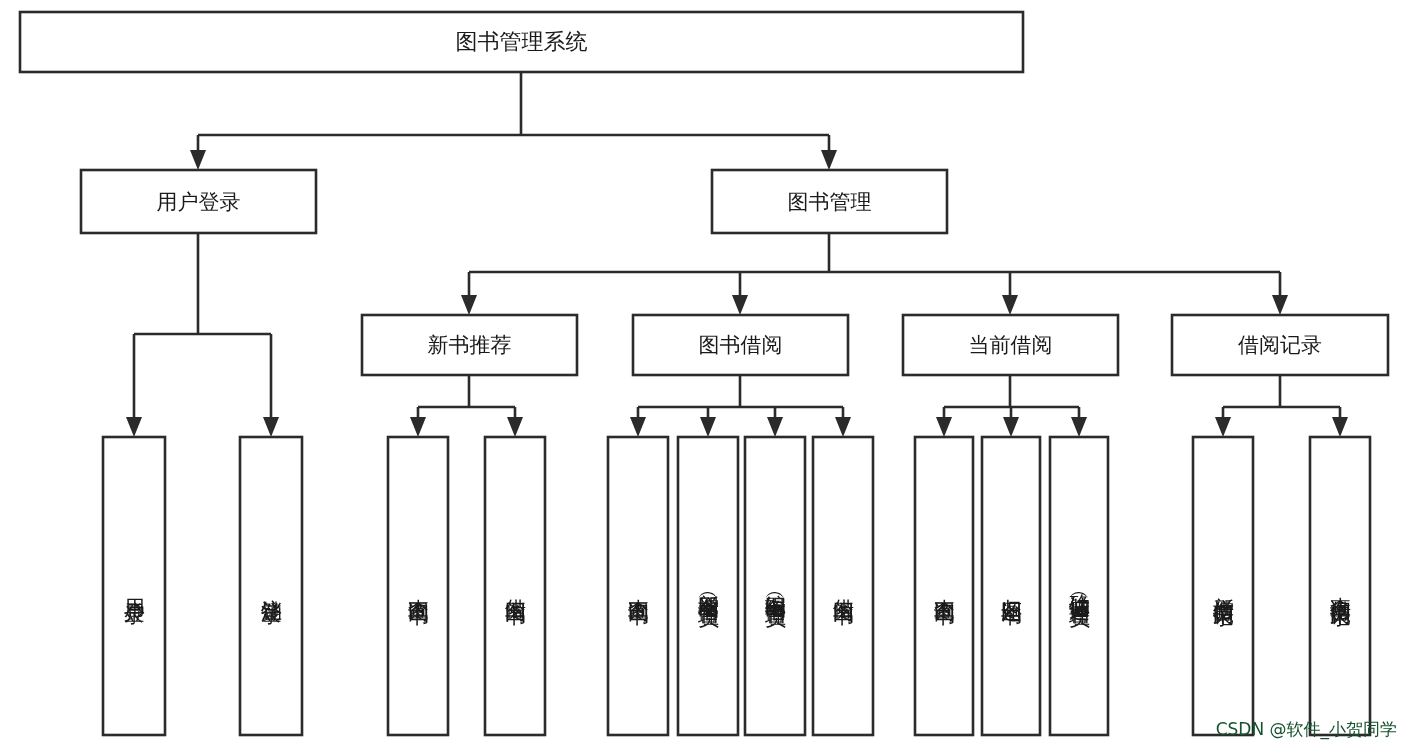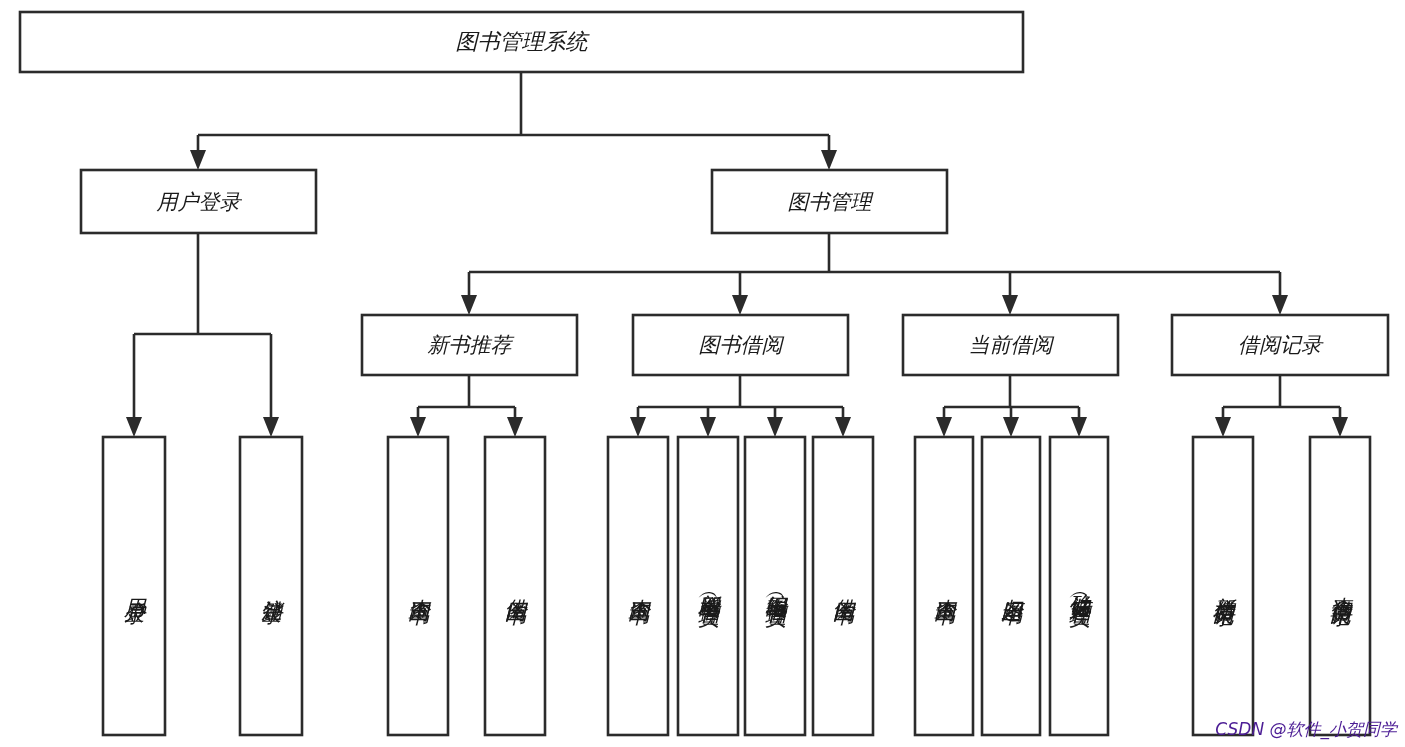--- a/index.html
+++ b/index.html
@@ -12,21 +12,20 @@
     width: 1405px;
     height: 747px;
     overflow: hidden;
     font-family: "DejaVu Sans", "Liberation Sans", sans-serif;
   }
   #diagram-root {
     position: relative;
     width: 1405px;
     height: 747px;
     background: #ffffff;
-    font-style: italic;
   }
   svg#flow-svg {
     position: absolute;
     left: 0;
     top: 0;
     width: 1405px;
     height: 747px;
     display: block;
   }
   .node-rect {
@@ -74,21 +73,21 @@
     text-align: center;
     white-space: nowrap;
     pointer-events: none;
   }
   #watermark {
     position: absolute;
     right: 8px;
     bottom: 6px;
     font-family: "DejaVu Sans", "Liberation Sans", sans-serif;
     font-size: 17px;
-    color: #4c1d95;
+    color: #14532d;
     white-space: nowrap;
     user-select: none;
   }
 </style>
 </head>
 <body>
 
 <div id="diagram-root">
 
   <svg id="flow-svg" viewBox="0 0 1405 747" preserveAspectRatio="none">

